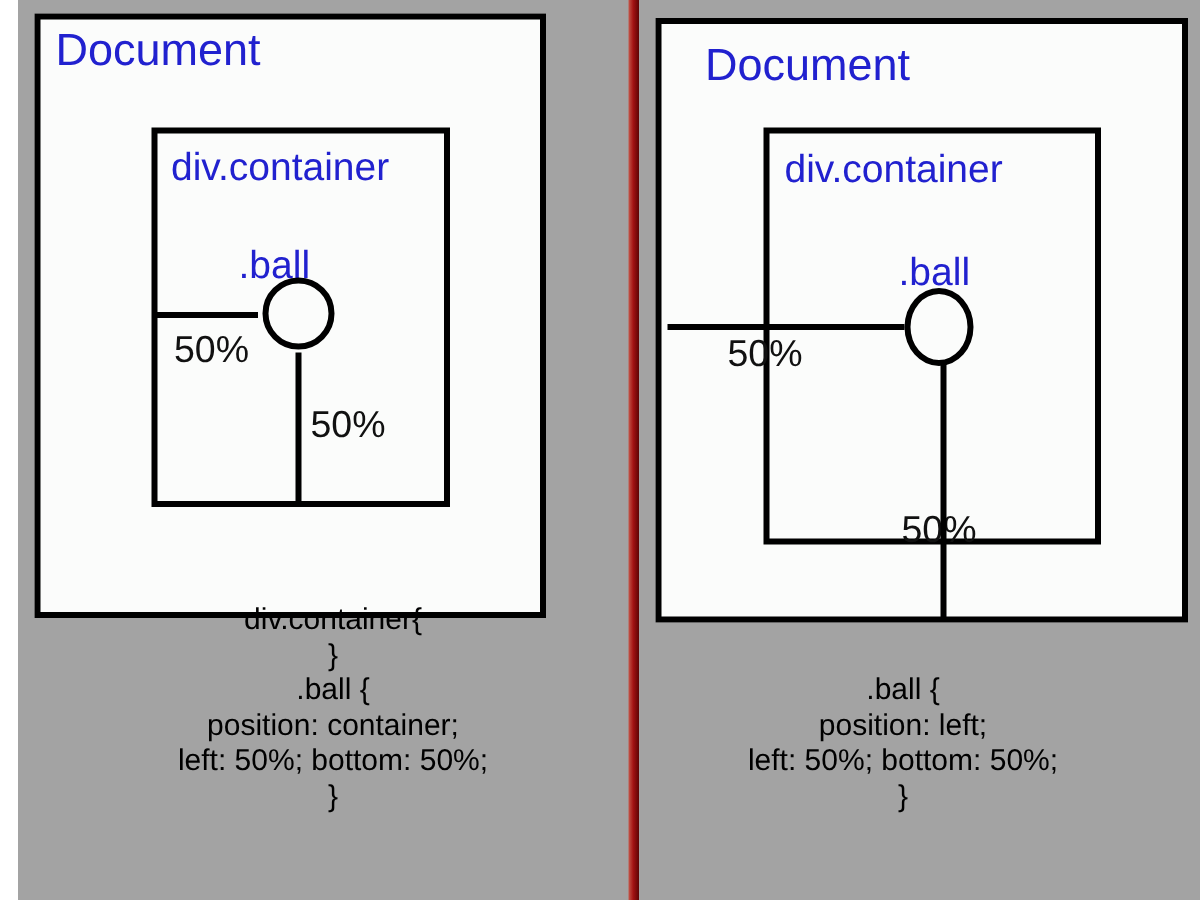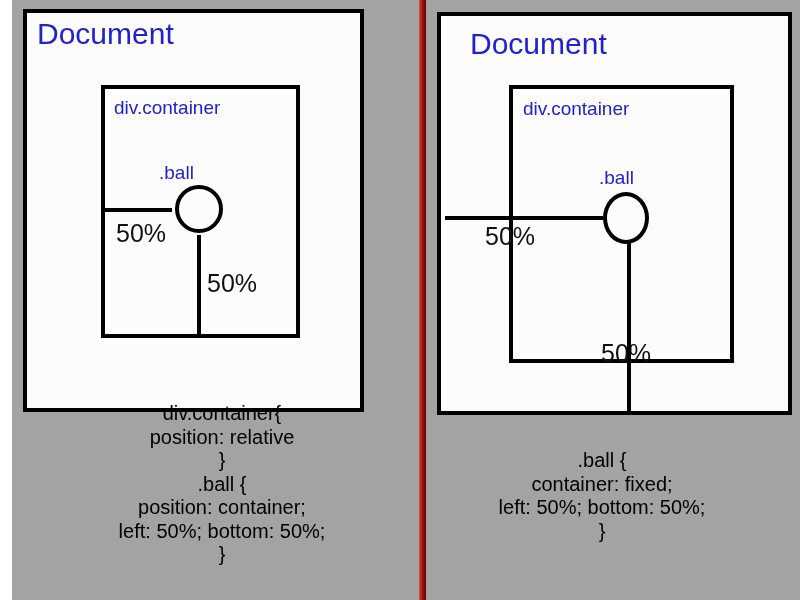--- a/index.html
+++ b/index.html
@@ -18,21 +18,21 @@
     background: #fbfcfb;
     box-sizing: content-box;
   }
   .lp-doc  { left: 11px;  top: 9px;  width: 333px; height: 395px; }
   .lp-cont { left: 89px;  top: 85px; width: 191px; height: 245px; background: transparent; }
   .rp-doc  { left: 425px; top: 12px; width: 347px; height: 395px; }
   .rp-cont { left: 497px; top: 85px; width: 217px; height: 270px; background: transparent; }
 
   .lbl { position: absolute; color: #2121cf; line-height: 1; white-space: nowrap; }
   .doc-label  { font-size: 30px; }
-  .sub-label  { font-size: 19px; }
+  .sub-label  { font-size: 26px; }
   .lp-doc-label  { left: 25px;  top: 19px;  }
   .rp-doc-label  { left: 458px; top: 29px;  }
   .lp-cont-label { left: 102px; top: 98px;  }
   .rp-cont-label { left: 511px; top: 99px;  }
   .lp-ball-label { left: 147px; top: 163px; }
   .rp-ball-label { left: 587px; top: 168px; }
 
   .circle {
     position: absolute;
     border: 4px solid #000000;
@@ -83,21 +83,20 @@
   <span class="lbl doc-label lp-doc-label">Document</span>
   <span class="lbl sub-label lp-cont-label">div.container</span>
   <span class="lbl sub-label lp-ball-label">.ball</span>
   <div class="hline lp-hline"></div>
   <span class="pct lp-hpct">50%</span>
   <span class="pct lp-vpct">50%</span>
   <div class="vline lp-vline"></div>
   <div class="circle lp-circle"></div>
   <div class="code lp-code">
     <div>div.container{</div>
-    <div>position: relative</div>
     <div>}</div>
     <div>.ball {</div>
     <div>position: container;</div>
     <div>left: 50%; bottom: 50%;</div>
     <div>}</div>
   </div>
 
   <div class="divider"></div>
 
   <div class="box rp-doc"></div>
@@ -105,18 +104,18 @@
   <span class="lbl doc-label rp-doc-label">Document</span>
   <span class="lbl sub-label rp-cont-label">div.container</span>
   <span class="lbl sub-label rp-ball-label">.ball</span>
   <span class="pct rp-hpct">50%</span>
   <span class="pct rp-vpct">50%</span>
   <div class="hline rp-hline"></div>
   <div class="vline rp-vline"></div>
   <div class="circle rp-circle"></div>
   <div class="code rp-code">
     <div>.ball {</div>
-    <div>container: fixed;</div>
+    <div>position: left;</div>
     <div>left: 50%; bottom: 50%;</div>
     <div>}</div>
   </div>
 
 </div>
 
 </body></html>

